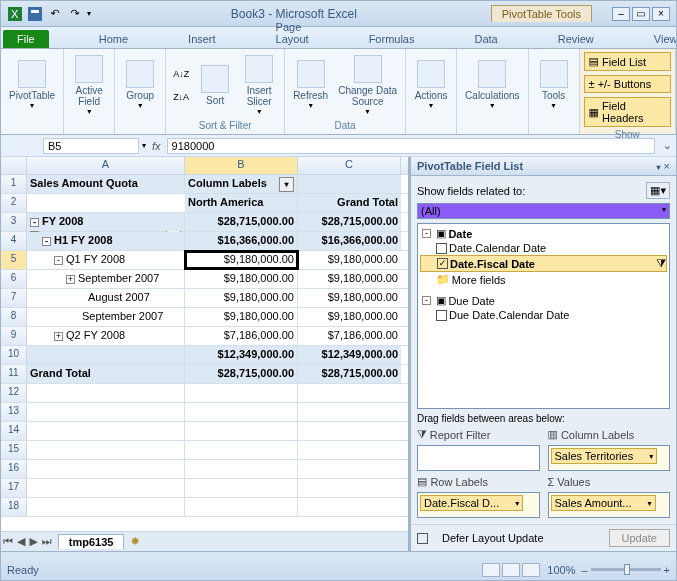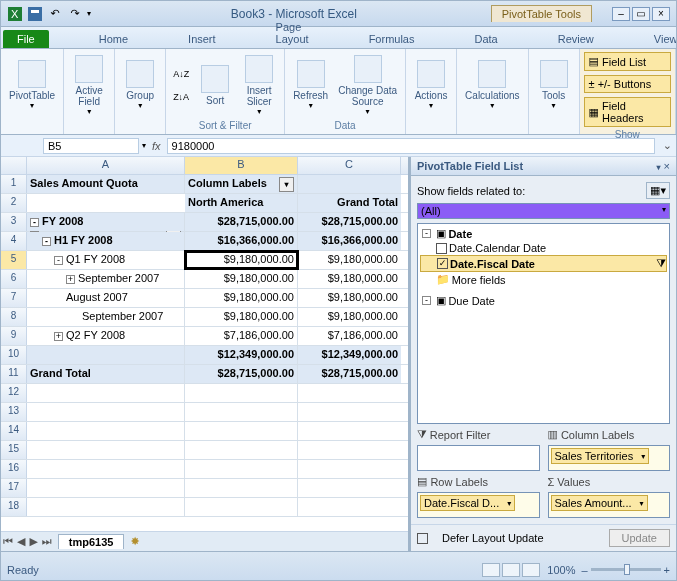--- a/index.html
+++ b/index.html
@@ -61,21 +61,21 @@
 .fl-combo { border:1px solid #7693b6; background:#8b5cf6; padding:1px 3px; display:flex; justify-content:space-between;}
 .fl-tree { border:1px solid #7693b6; background:#fff; flex:1; padding:2px; overflow:auto; font-size:11px;}
 .fl-tree .node { padding:1px 0 1px 2px; display:flex; align-items:center; gap:2px;}
 .fl-tree .ind1 { padding-left: 16px;}
 .fl-tree .sel { background:#fbe8a6; border:1px solid #c9a93f; }
 .ck { width:11px; height:11px; border:1px solid #555; display:inline-block; font-size:9px; line-height:9px; text-align:center;}
 .areas { display:grid; grid-template-columns:1fr 1fr; gap:4px 8px; }
 .area-lbl { font-size:10px; color:#444; display:flex; align-items:center; gap:3px;}
 .area-box { border:1px solid #7693b6; background:#fff; height:26px; padding:2px;}
 .area-box.filled { background:#fefce9;}
-.area-token { background:#fbe8a6; border:1px solid #c9a93f; padding:1px 3px; font-size:10px; display:inline-flex; align-items:center; gap:8px;}
+.area-token { background:#fbe8a6; border:1px solid #c9a93f; padding:1px 3px; font-size:10px; display:inline-flex; align-items:center; gap:16px;}
 .fl-foot { display:flex; align-items:center; gap:14px; padding:4px 6px; border-top:1px solid #c7d6e8;}
 .upd-btn { border:1px solid #aaa; background:#eee; color:#888; padding:2px 12px;}
 .statusbar { height: 36px; background: linear-gradient(#dbe7f3,#c7d9ee); border-top:1px solid #9fb4c9; display:flex; align-items:center; padding:0 6px; font-size:10px; color:#3b5a80;}
 .statusbar .spacer { flex:1;}
 .viewbtn { width:18px; height:14px; border:1px solid #9fb4c9; margin:0 1px; background:#eef4fa;}
 .zoom { display:flex; align-items:center; gap:3px;}
 .slider { width:70px; height:3px; background:#9fb4c9; position:relative;}
 .slider .thumb{ position:absolute; left:33px; top:-4px; width:6px; height:11px; background:#eef4fa; border:1px solid #7693b6;}
 .tri { font-size:8px;}
 svg { display:block;}
@@ -294,21 +294,21 @@
           <div class="cC ">$9,180,000.00</div>
         </div>
         <div class="gr">
           <div class="rh">6</div>
           <div class="cA " style="padding-left: 39px;"><span class="exp">+</span><span>September 2007</span></div>
           <div class="cB ">$9,180,000.00</div>
           <div class="cC ">$9,180,000.00</div>
         </div>
         <div class="gr">
           <div class="rh">7</div>
-          <div class="cA " style="padding-left: 39px;"><span>August 2007</span></div>
+          <div class="cA " style="padding-left: 61px;"><span>August 2007</span></div>
           <div class="cB ">$9,180,000.00</div>
           <div class="cC ">$9,180,000.00</div>
         </div>
         <div class="gr">
           <div class="rh">8</div>
           <div class="cA " style="padding-left: 55px;"><span>September 2007</span></div>
           <div class="cB ">$9,180,000.00</div>
           <div class="cC ">$9,180,000.00</div>
         </div>
         <div class="gr">
@@ -414,21 +414,26 @@
         <div class="node ind1">
             <span>📁</span>
             <span>More fields</span>
           </div>
         <div style="height:6px"></div>
         <div class="node">
             <span class="exp">-</span>
             <span>▣</span> 
             <span>Due Date</span>
           </div>
-      </div>
+        <div class="node ind1">
+            <span class="ck"></span>
+            <span>Due Date.Calendar Date</span>
+          </div>
+      </div>
+      <div style="font-size:10px">Drag fields between areas below:</div>
       <div class="areas">
         <div class="area-lbl">
             <span>⧩</span>
             <span>Report Filter</span>
           </div>
         <div class="area-lbl">
             <span>▥</span>
             <span>Column Labels</span>
           </div>
         <div class="area-box"></div>

